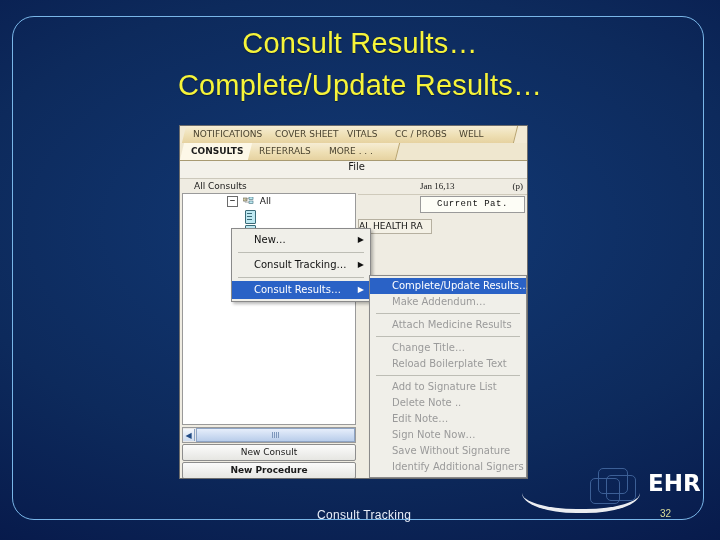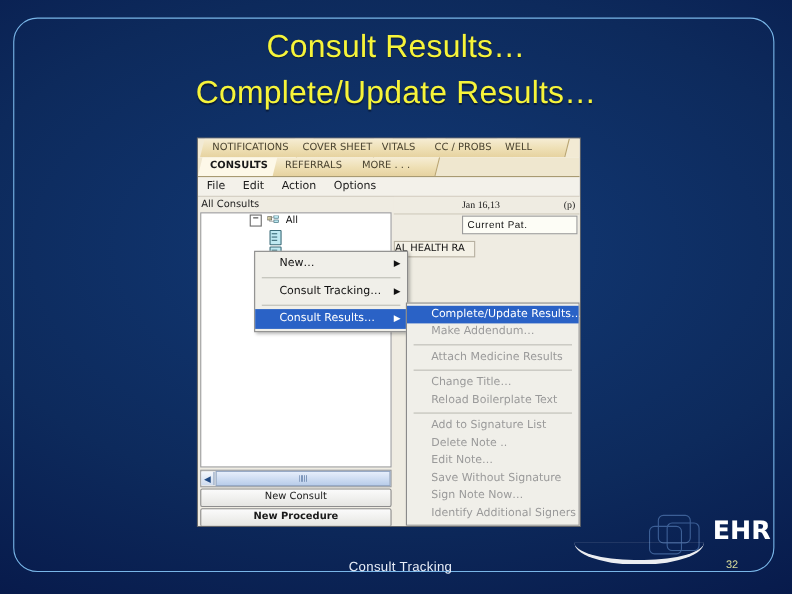--- a/index.html
+++ b/index.html
@@ -52,31 +52,31 @@
   .tab.sel{
     background:#fdf8e8;color:#1a1a1a;font-weight:bold;border-right:1px solid #b9a46f;
   }
   .tabrow.r2{border-bottom:1px solid #a89a72;}
   #underline{position:absolute;left:0;top:16px;width:72px;height:2px;background:#2c5fa8;}
 
   
   #menubar{
     height:17px;background:#f3f1ea;border-bottom:1px solid #ccc8bb;
     display:flex;align-items:center;padding-left:6px;gap:12px;
-    font-size:10px;color:#1a1a1a;
+    font-size:10px;color:#1a1a1a;flex-direction:column;
   }
   #menubar .mi{padding:0 2px;}
 
   
   #body{position:relative;height:100%;background:#efece2;}
   #leftcol{
     position:absolute;left:0;top:0;width:178px;bottom:0;
   }
   #lbl-allconsults{
-    height:14px;line-height:14px;padding-left:3px;font-size:9px;color:#1a1a1a;
+    height:14px;line-height:14px;padding-left:14px;font-size:9px;color:#1a1a1a;
     background:#efece2;
   }
   #tree{
     position:absolute;left:2px;top:14px;right:2px;height:230px;
     background:#ffffff;border:1px solid #9a9a9a;overflow:hidden;padding-left:40px;
   }
   .trow{height:15px;line-height:15px;font-size:9px;white-space:nowrap;position:relative;}
   .expander{
     display:inline-block;width:9px;height:9px;border:1px solid #6b6b6b;background:#fff;
     line-height:7px;text-align:center;font-size:9px;vertical-align:middle;margin-right:2px;color:#000;
@@ -120,22 +120,22 @@
     position:absolute;left:178px;top:0;right:0;bottom:0;background:#efece2;
   }
   #datebar{
     height:15px;line-height:15px;font-size:9px;color:#1a1a1a;background:#efece2;
     position:relative;border-bottom:1px solid #cfcabb;font-family:Liberation Serif, serif;
   }
   #datebar .d{position:absolute;left:62px;top:0;}
   #datebar .p{position:absolute;right:4px;top:0;}
   #curpat{
     position:absolute;left:62px;top:17px;right:2px;height:15px;line-height:15px;
-    background:#fdfdf6;border:1px solid #9a9a9a;font-family:Liberation Sans, sans-serif;
-    font-size:9px;padding-left:4px;letter-spacing:.5px;
+    background:#fdfdf6;border:1px solid #9a9a9a;font-family:Liberation Mono, monospace;
+    font-size:9px;padding-left:16px;letter-spacing:.5px;
   }
   #healthra{
     position:absolute;left:0;top:40px;width:72px;height:13px;line-height:13px;
     background:#f4f1e6;border:1px solid #b6b0a0;font-size:9px;font-weight:normal;
     white-space:nowrap;overflow:hidden;
   }
 
   
   .menu{
     position:absolute;background:#f0efe9;border:1px solid #8a8a8a;
@@ -281,22 +281,22 @@
           <div class="mitem dis"><span>Make Addendum…</span></div>
           <div class="msep"></div>
           <div class="mitem dis"><span>Attach Medicine Results</span></div>
           <div class="msep"></div>
           <div class="mitem dis"><span>Change Title…</span></div>
           <div class="mitem dis"><span>Reload Boilerplate Text</span></div>
           <div class="msep"></div>
           <div class="mitem dis"><span>Add to Signature List</span></div>
           <div class="mitem dis"><span>Delete Note ..</span></div>
           <div class="mitem dis"><span>Edit Note…</span></div>
+          <div class="mitem dis"><span>Sign Note Now…</span></div>
           <div class="mitem dis"><span>Save Without Signature</span></div>
-          <div class="mitem dis"><span>Sign Note Now…</span></div>
           <div class="mitem dis"><span>Identify Additional Signers</span></div>
         </div>
 
     </div>
   </div>
 
   <div id="footer-label">Consult Tracking</div>
   <div id="pagenum">32</div>
 
   <div id="logo">

